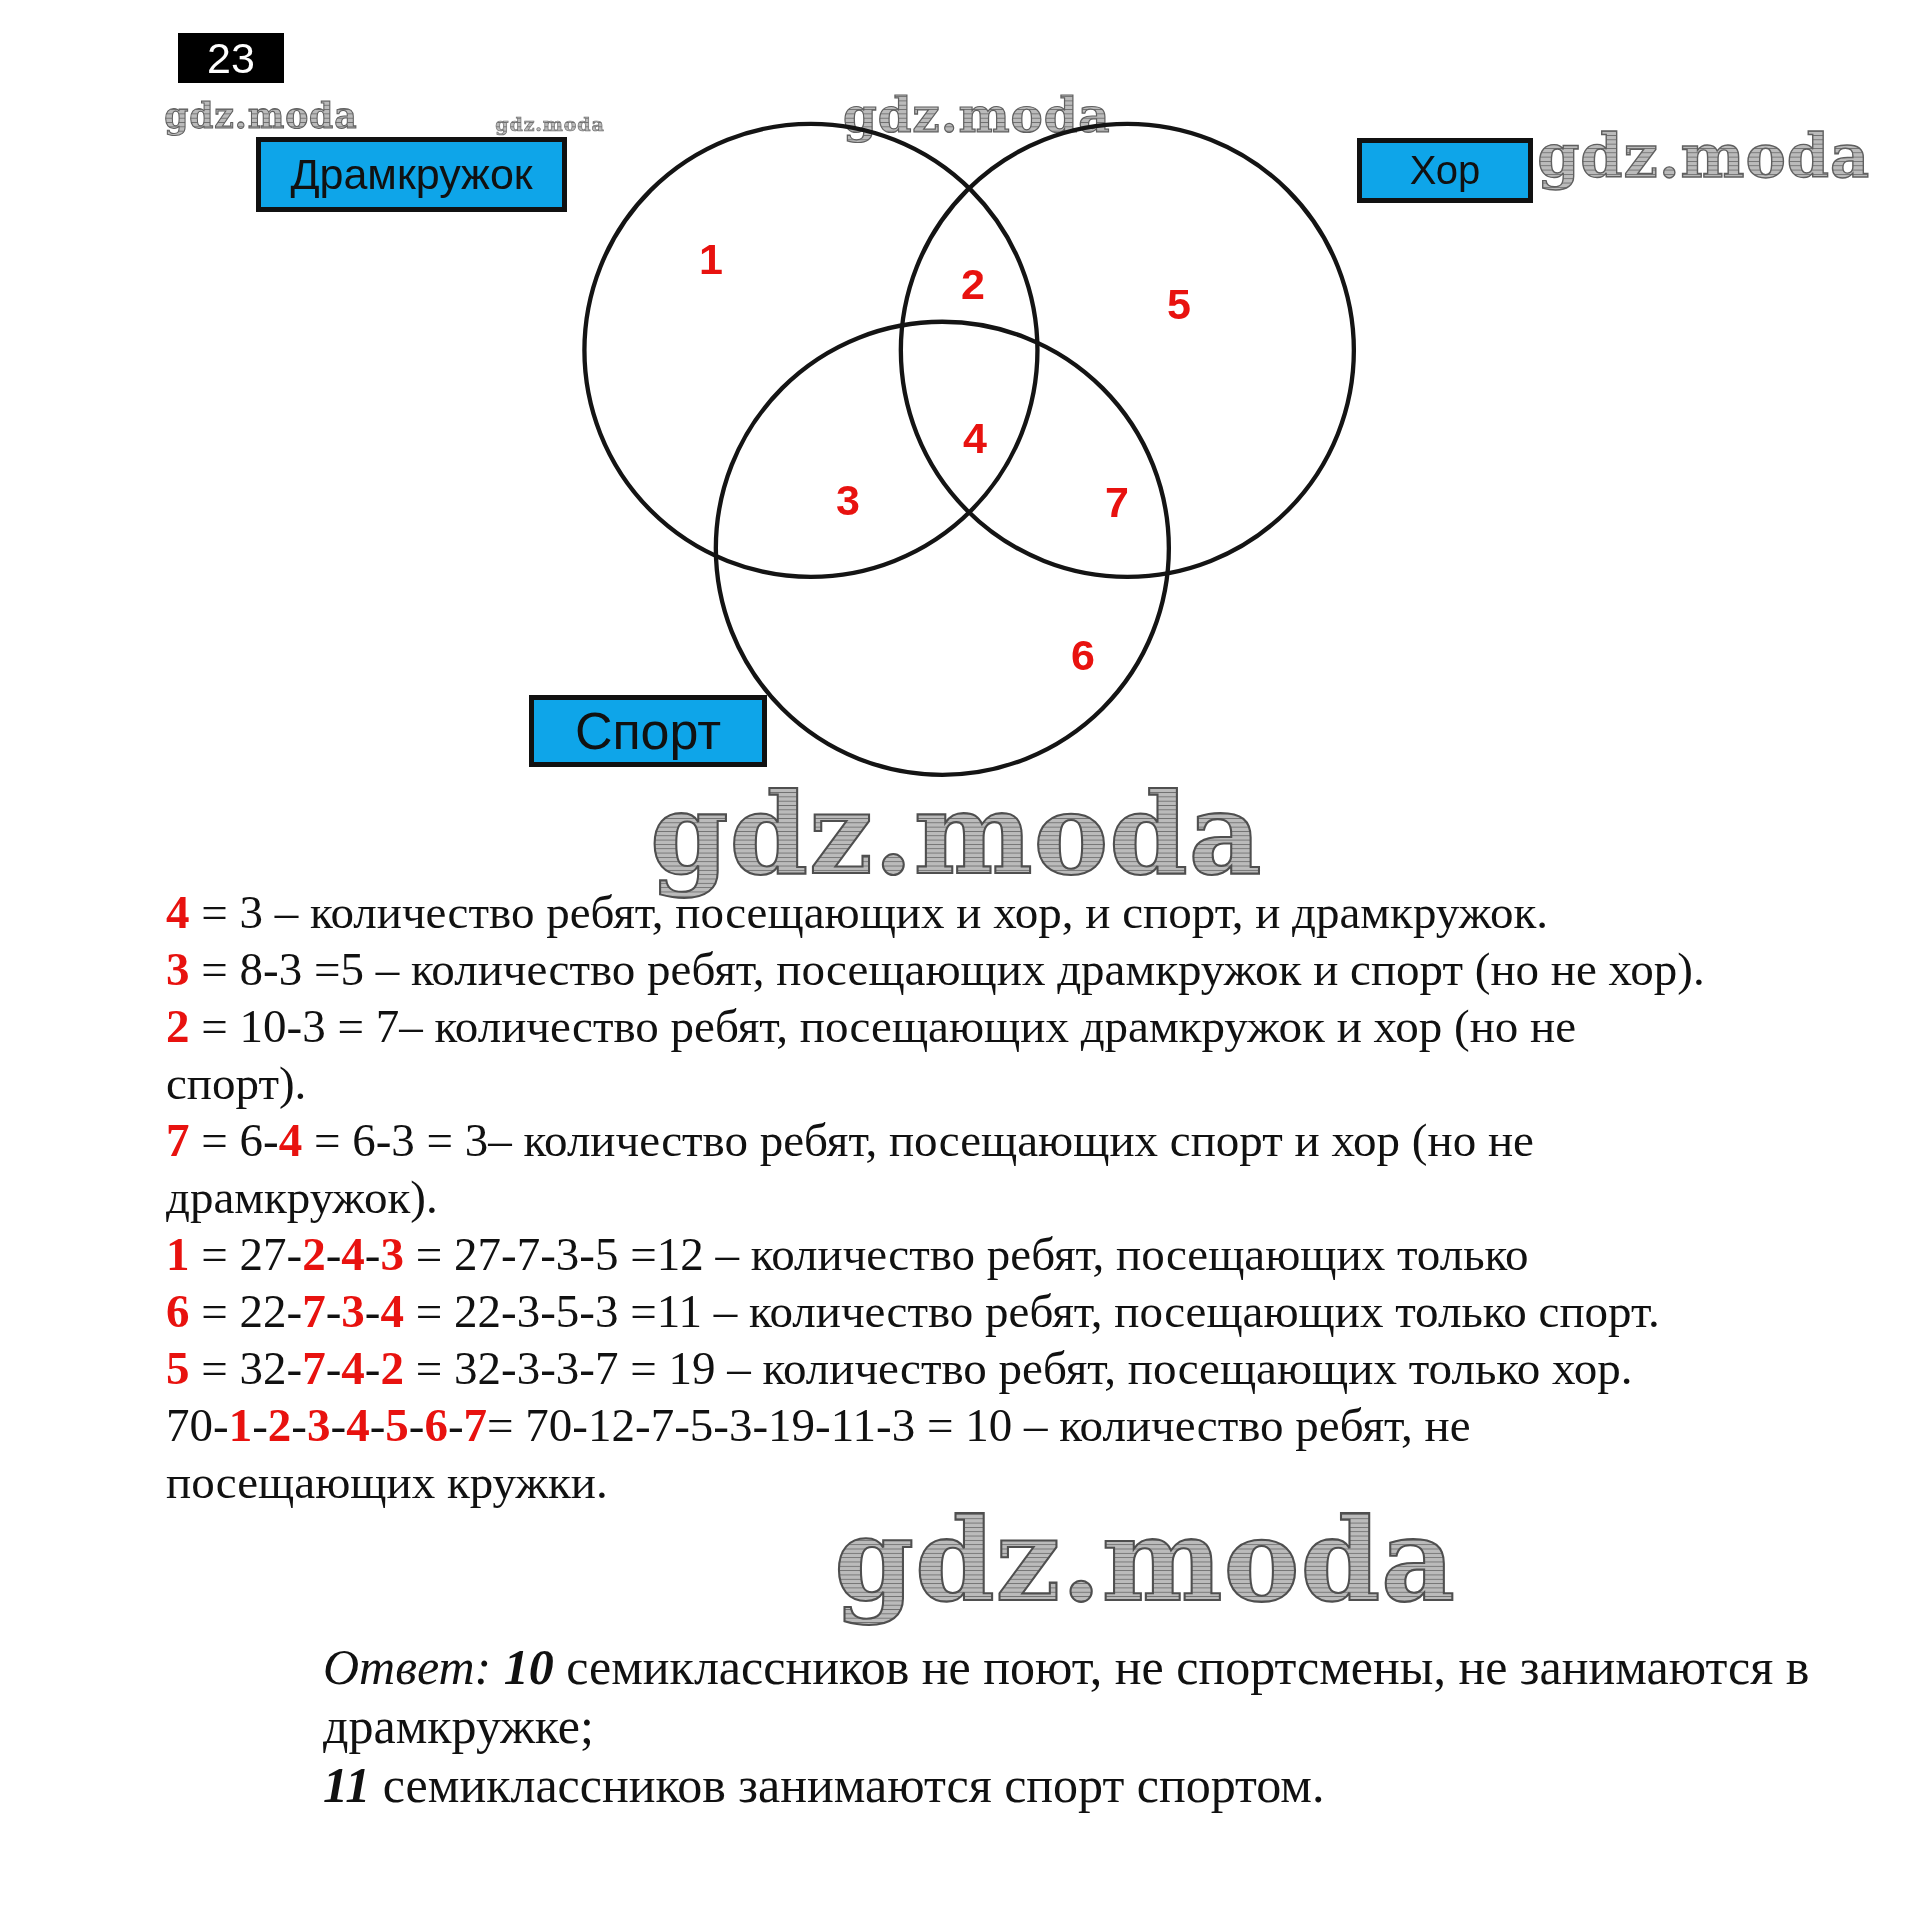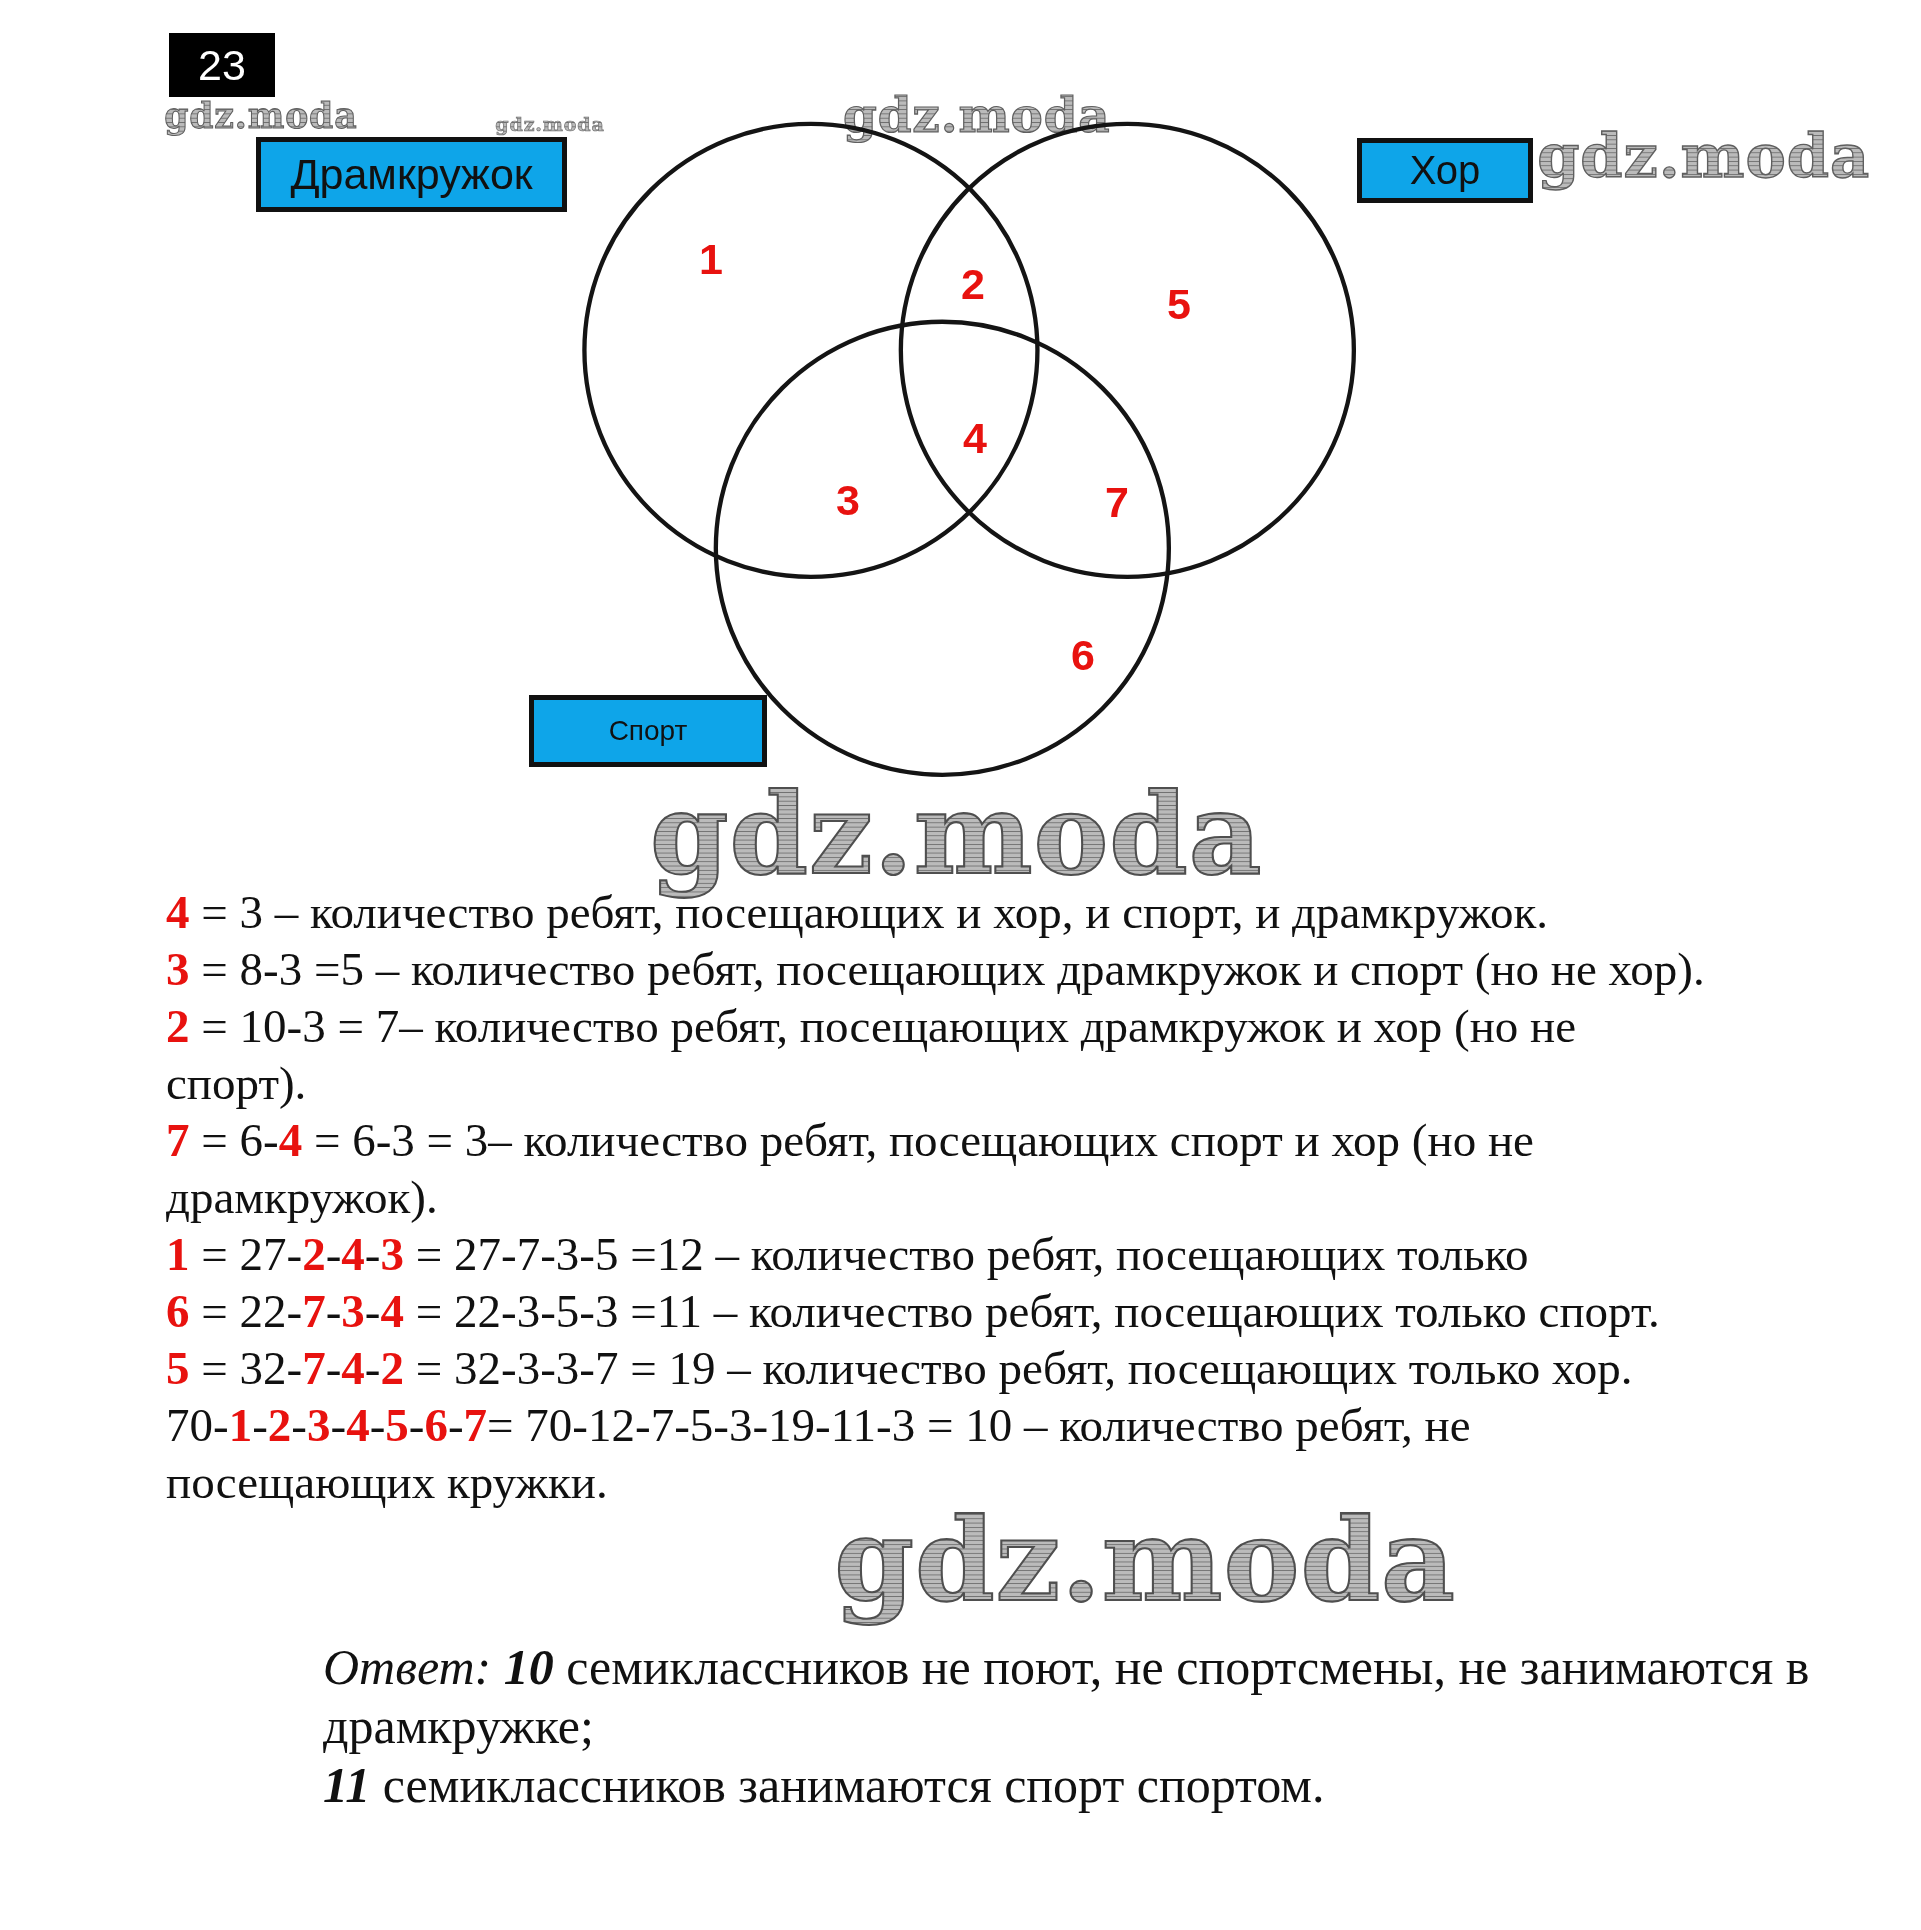--- a/index.html
+++ b/index.html
@@ -15,35 +15,35 @@
   
   #wm-layer{position:absolute;left:0;top:0;z-index:1;}
   #venn-layer{position:absolute;left:0;top:0;z-index:2;}
   .wm-text{
     font-family:"DejaVu Serif", serif;
     font-weight:bold;
     letter-spacing:1px;
   }
   
   #task-badge{
-    position:absolute;left:169px;top:33px;width:106px;height:64px;
+    position:absolute;left:178px;top:33px;width:106px;height:50px;
     background:#000;color:#fff;z-index:3;
     display:flex;align-items:center;justify-content:center;
     font-family:"Liberation Sans", sans-serif;font-size:43px;
   }
   
   .set-box{
     position:absolute;z-index:3;background:#0ea5e9;
     border:5.2px solid #111;
     display:flex;align-items:center;justify-content:center;
     font-family:"Liberation Sans", sans-serif;
   }
   #box-drama{left:256px;top:137px;width:301px;height:65px;font-size:43px;}
   #box-choir{left:1357px;top:138px;width:166px;height:55px;font-size:40px;}
-  #box-sport{left:529px;top:695px;width:228px;height:62px;font-size:28px;text-align:right;}
+  #box-sport{left:529px;top:695px;width:228px;height:62px;font-size:52px;text-align:right;}
   
   .region-num{
     position:absolute;z-index:4;
     transform:translate(-50%,-50%);
     font-family:"Liberation Sans", sans-serif;
     font-weight:bold;font-size:43px;
     color:var(--red,#ee1111);
     line-height:1;
   }
   

